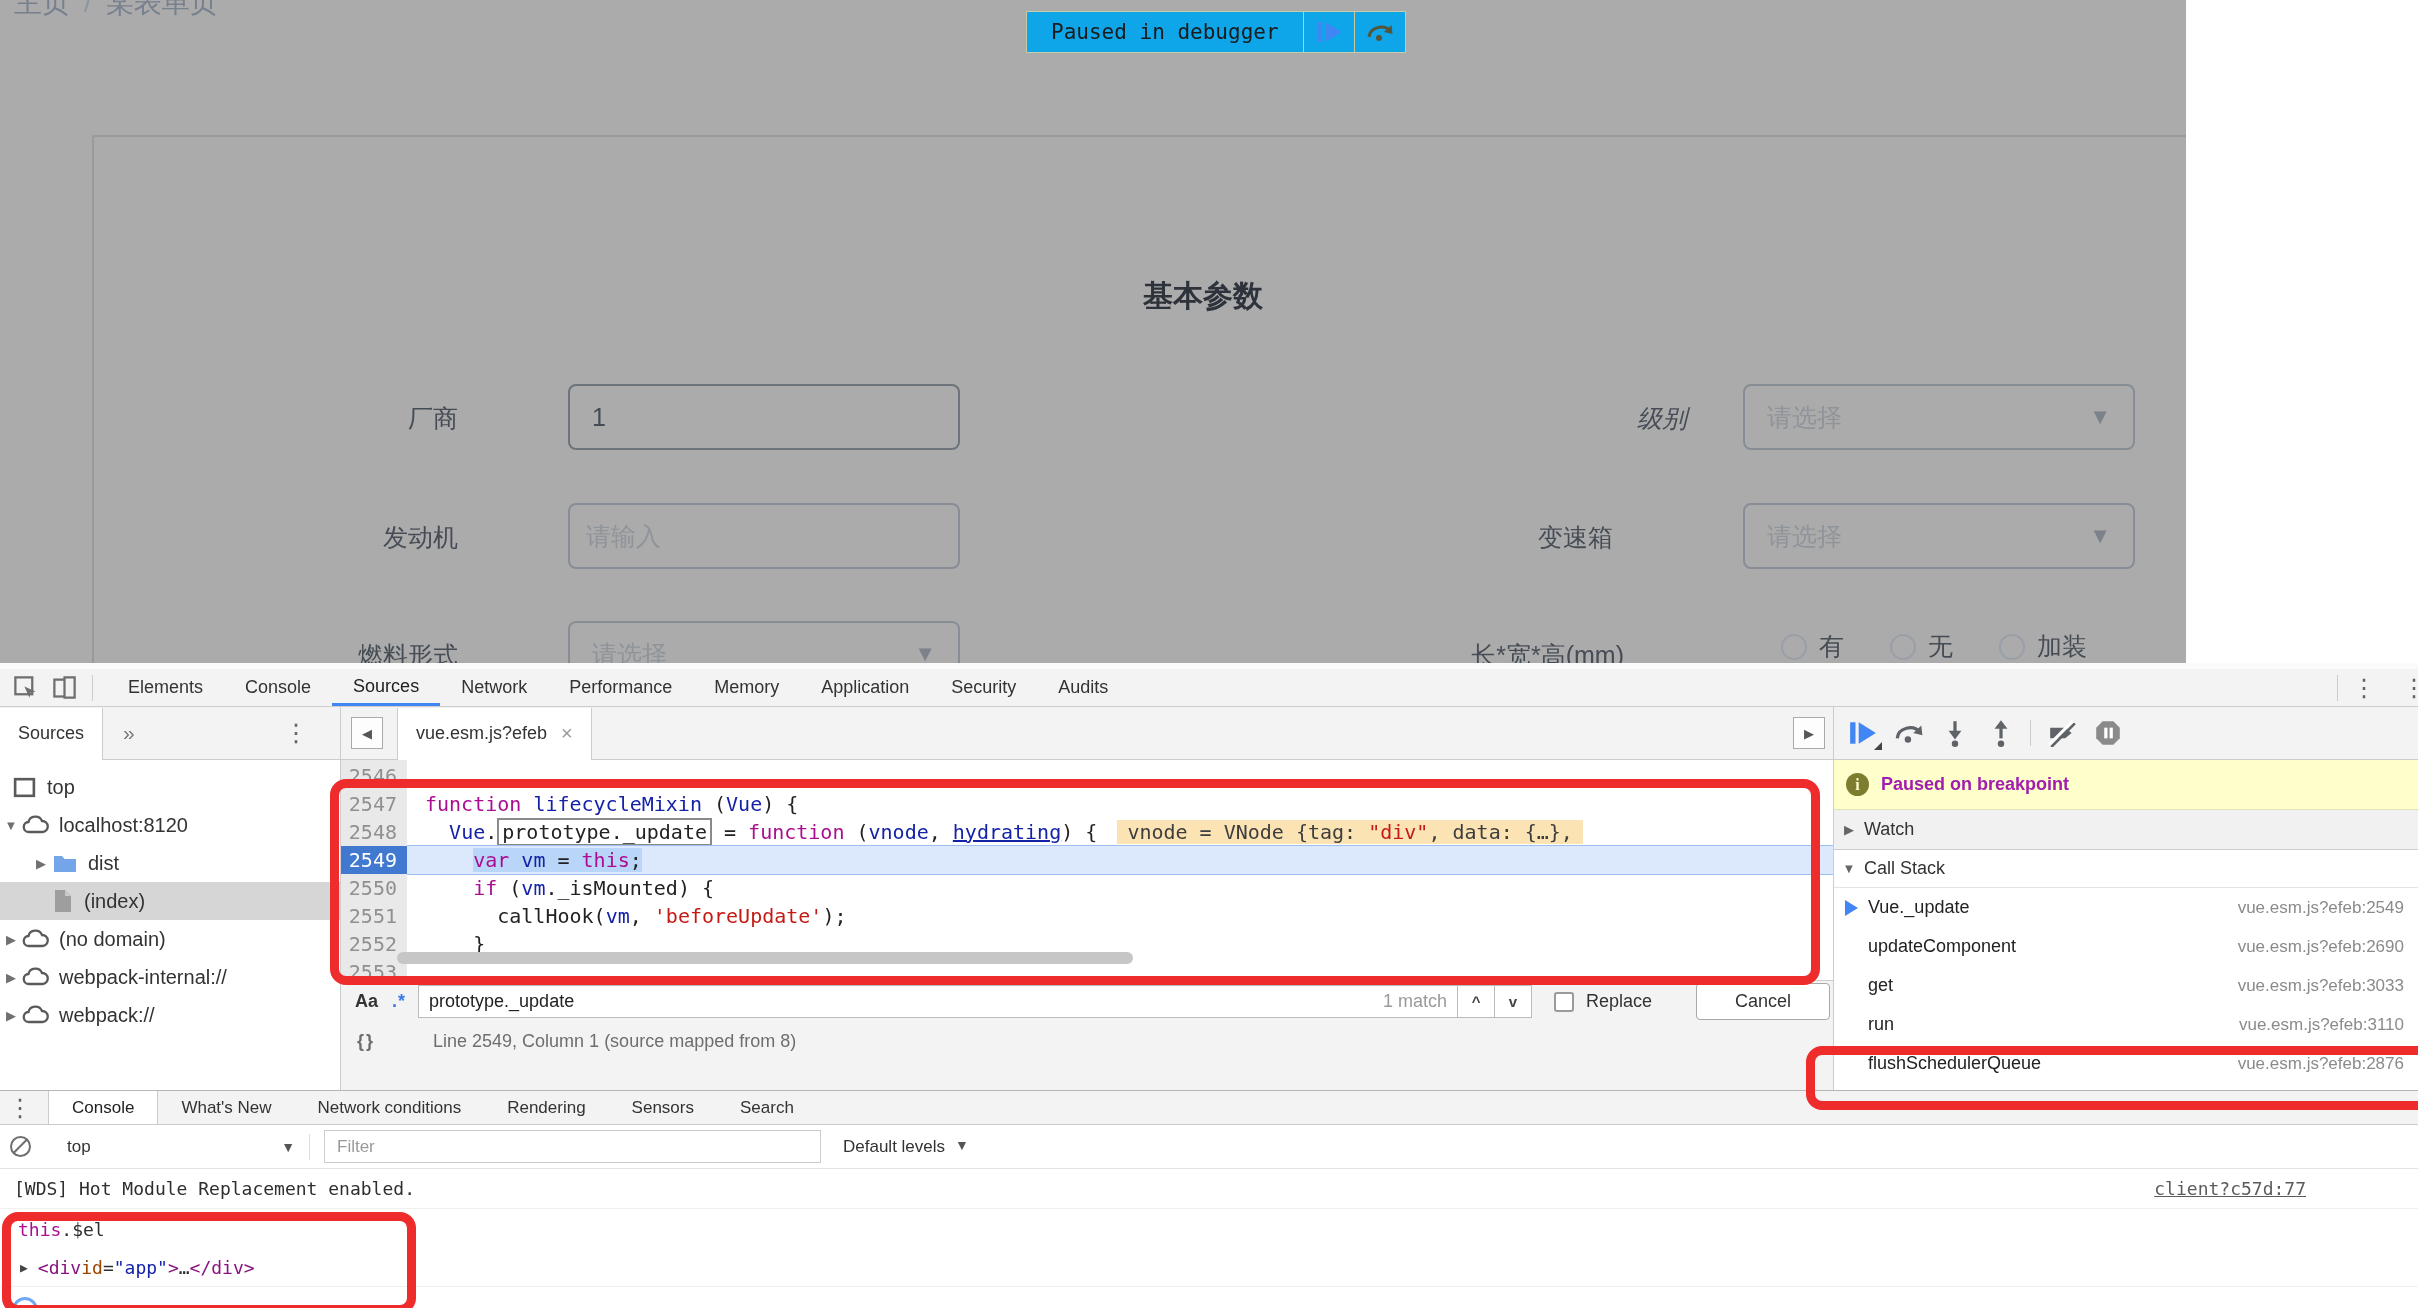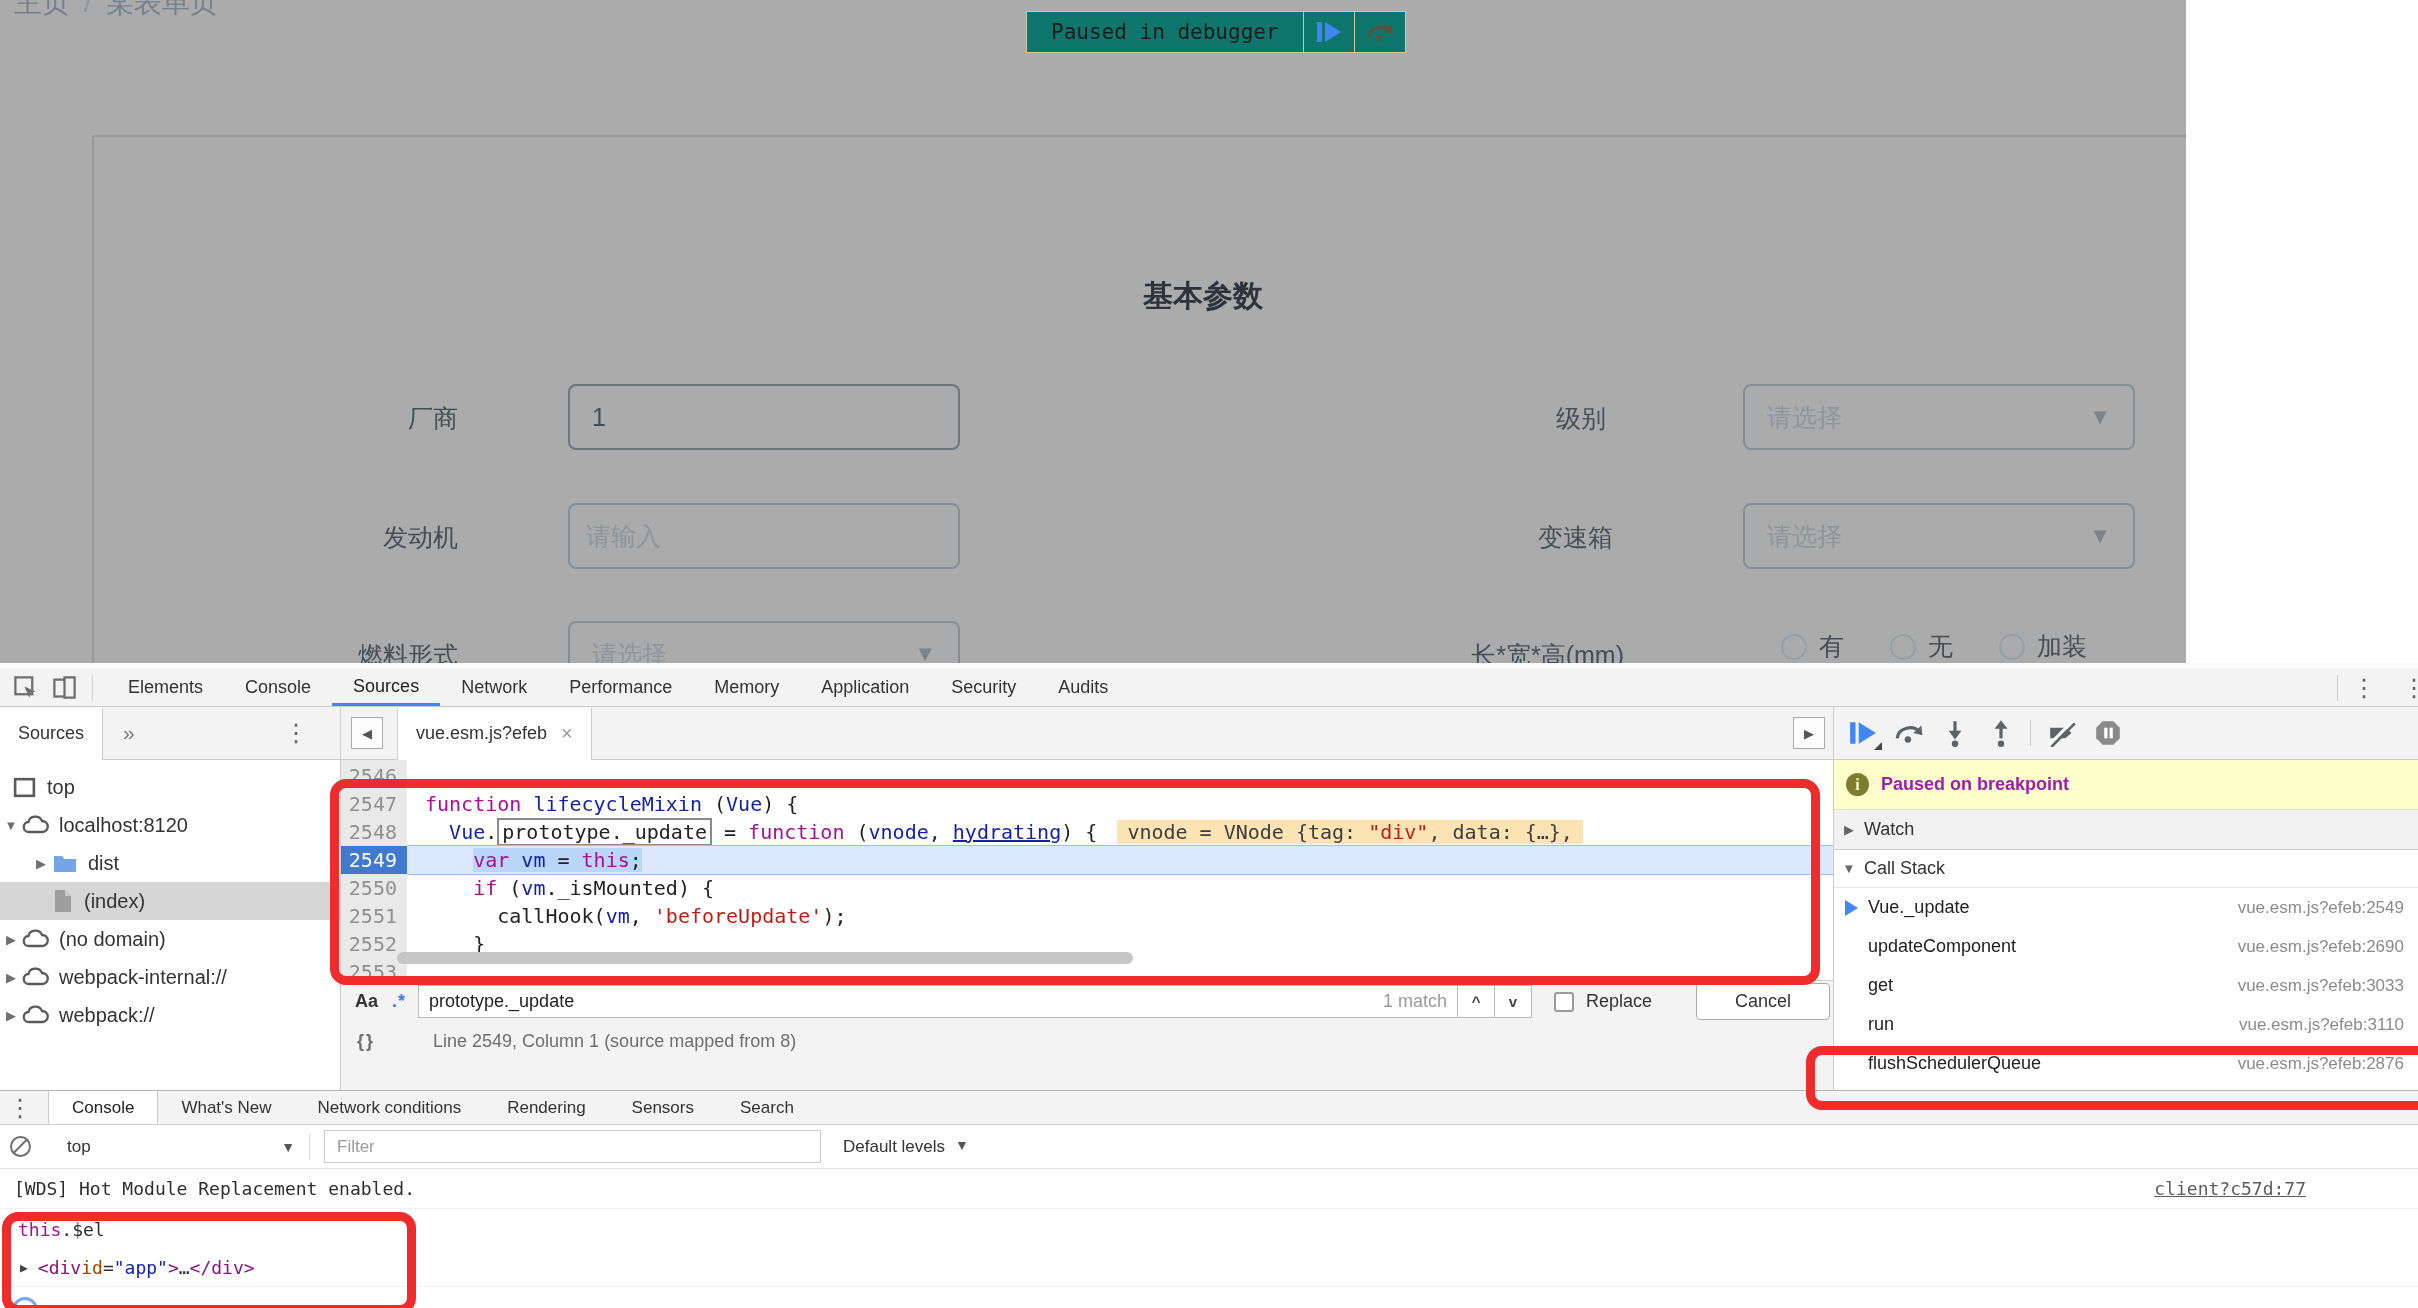--- a/index.html
+++ b/index.html
@@ -17,21 +17,21 @@
         display:flex;align-items:center;padding:0 22px;font-size:25px;}
   .finput{border:2px solid #6e747c;color:#464c55;}
   .finput2{border:2px solid #878d94;color:#8f949b;}
   .fselect{border:2px solid #878d94;color:#8f949b;justify-content:space-between;}
   .fselect .car{color:#7b828a;font-size:22px;}
   .radio-row{position:absolute;display:flex;align-items:center;font-size:25px;color:#464c55;}
   .radio{width:26px;height:26px;border:2px solid #999fa6;border-radius:50%;margin-right:12px;box-sizing:border-box;}
   .radio-lab{margin-right:46px;}
   
   .banner{position:absolute;left:1026px;top:11px;height:42px;display:flex;z-index:30;
-          background:#0f766e;border:1px solid #c9c9a2;box-sizing:border-box;}
+          background:#0ea5e9;border:1px solid #c9c9a2;box-sizing:border-box;}
   .banner .btxt{display:flex;align-items:center;padding:0 24px;font-family:"DejaVu Sans Mono",monospace;
           font-size:21px;color:#1b1b1b;border-right:1px solid #c9c9a2;}
   .banner .bico{width:50px;display:flex;align-items:center;justify-content:center;border-right:1px solid #c9c9a2;}
   .banner .bico:last-child{border-right:none;}
   
   .predt{position:absolute;left:0;top:663px;width:2418px;height:6px;background:#fbfbfb;}
   .dt{position:absolute;left:0;top:669px;width:2418px;height:639px;background:#fff;font-size:18px;color:#333;}
   .dt-tabbar{height:38px;background:#f3f3f3;border-bottom:1px solid #ccc;display:flex;align-items:center;position:relative;box-sizing:border-box;}
   .tico{margin-left:12px;display:flex;align-items:center;}
   .vdiv{width:1px;height:26px;background:#ccc;margin:0 14px;}
@@ -151,21 +151,21 @@
       <span>主页</span><span class="sep">/</span><span>某表单页</span>
     </div>
     <div class="card"></div>
     <div class="form-title">基本参数</div>
 
     <div class="flabel" style="left:228px;top:402px;">厂商</div>
     <div class="fctl finput" style="left:568px;top:384px;">
         <span>1</span>
       </div>
 
-    <div class="flabel" style="left:1376px;top:402px;">级别</div>
+    <div class="flabel" style="left:1457px;top:402px;font-style:italic;">级别</div>
     <div class="fctl fselect" style="left:1743px;top:384px;">
       <span>请选择</span>
       <span class="car">▼</span>
     </div>
 
     <div class="flabel" style="left:228px;top:521px;">发动机</div>
     <div class="fctl finput2" style="left:568px;top:503px;padding-left:16px;">
         <span>请输入</span>
       </div>
 

